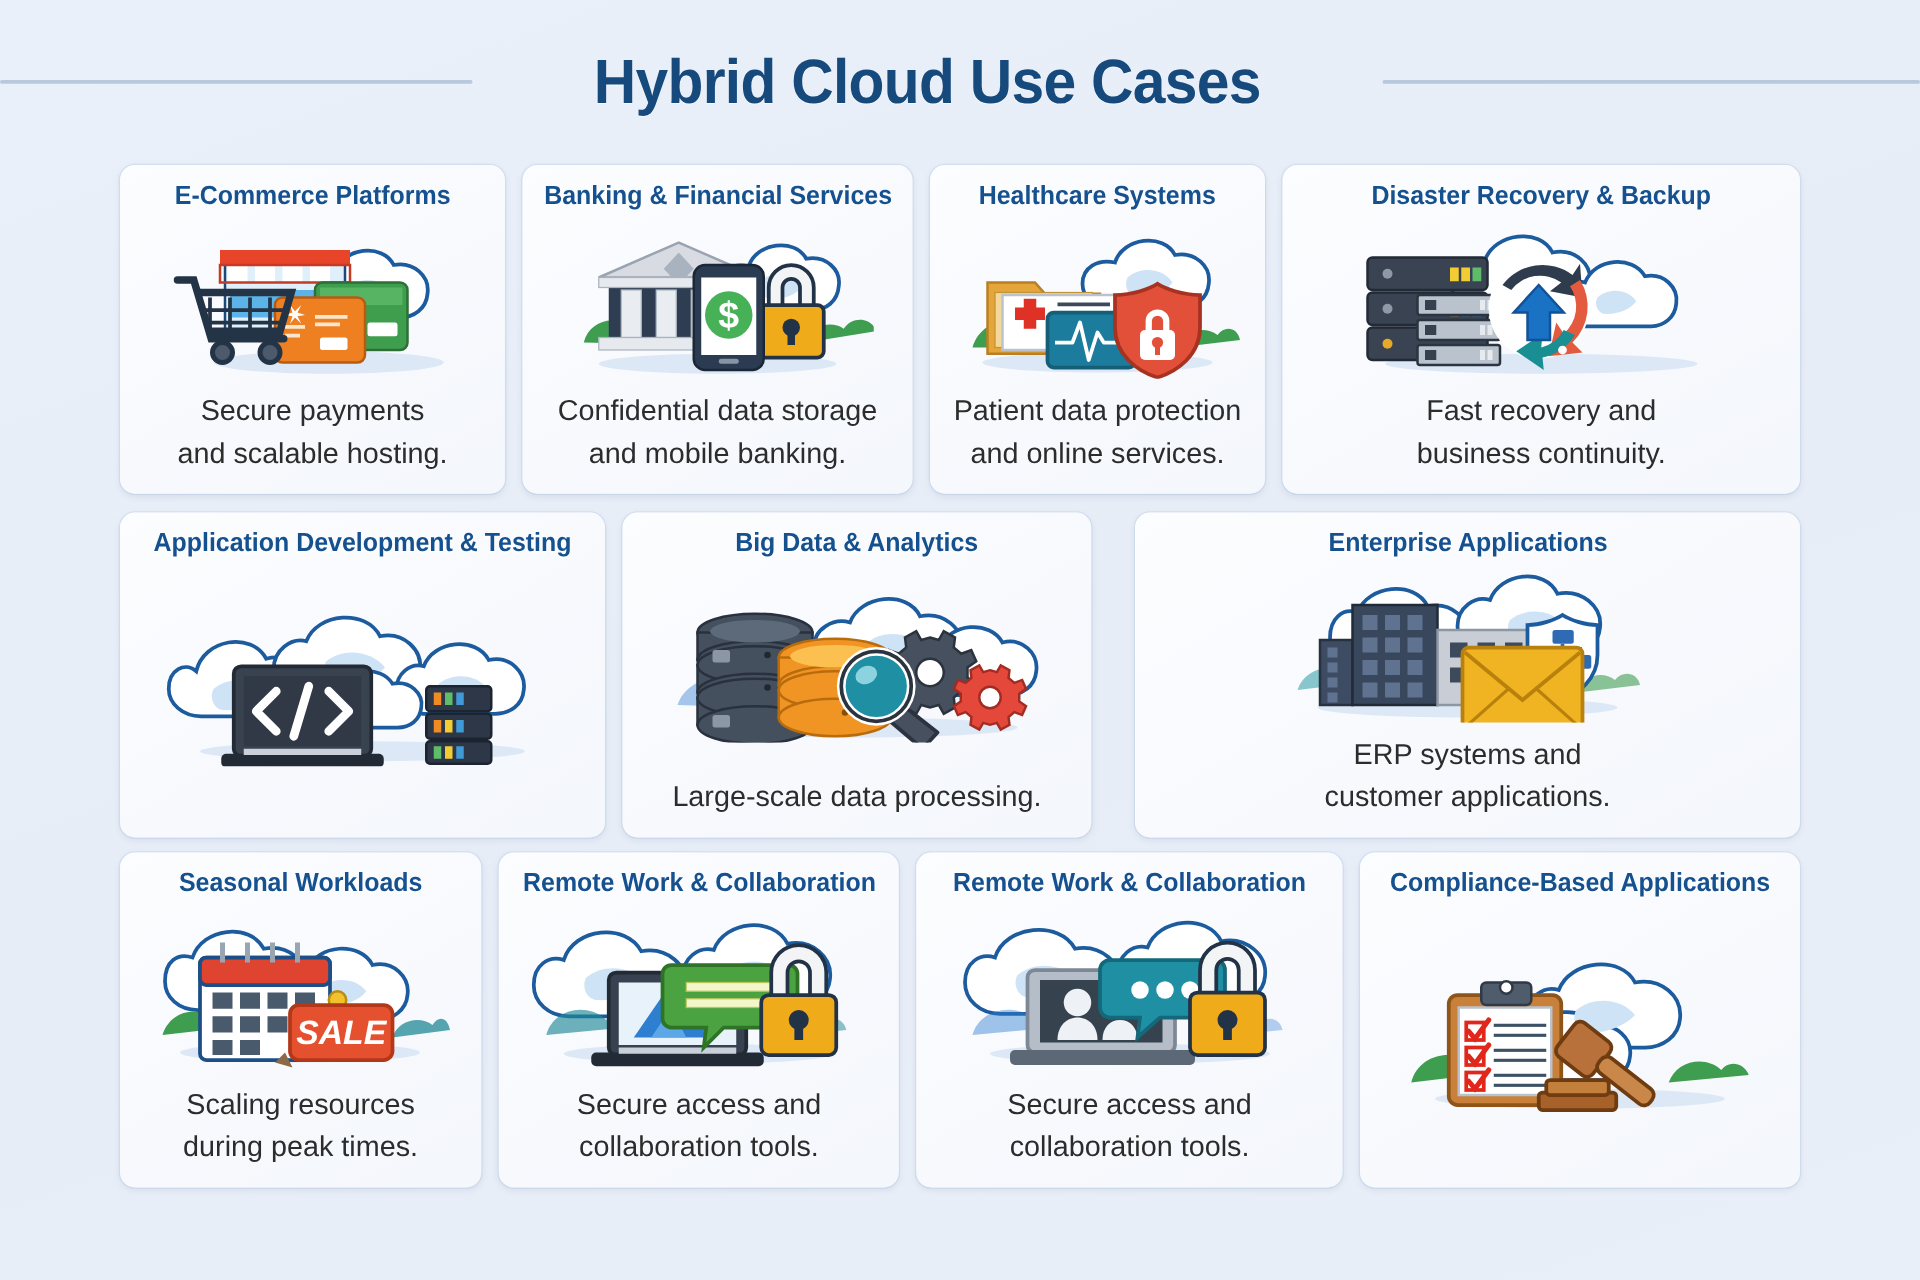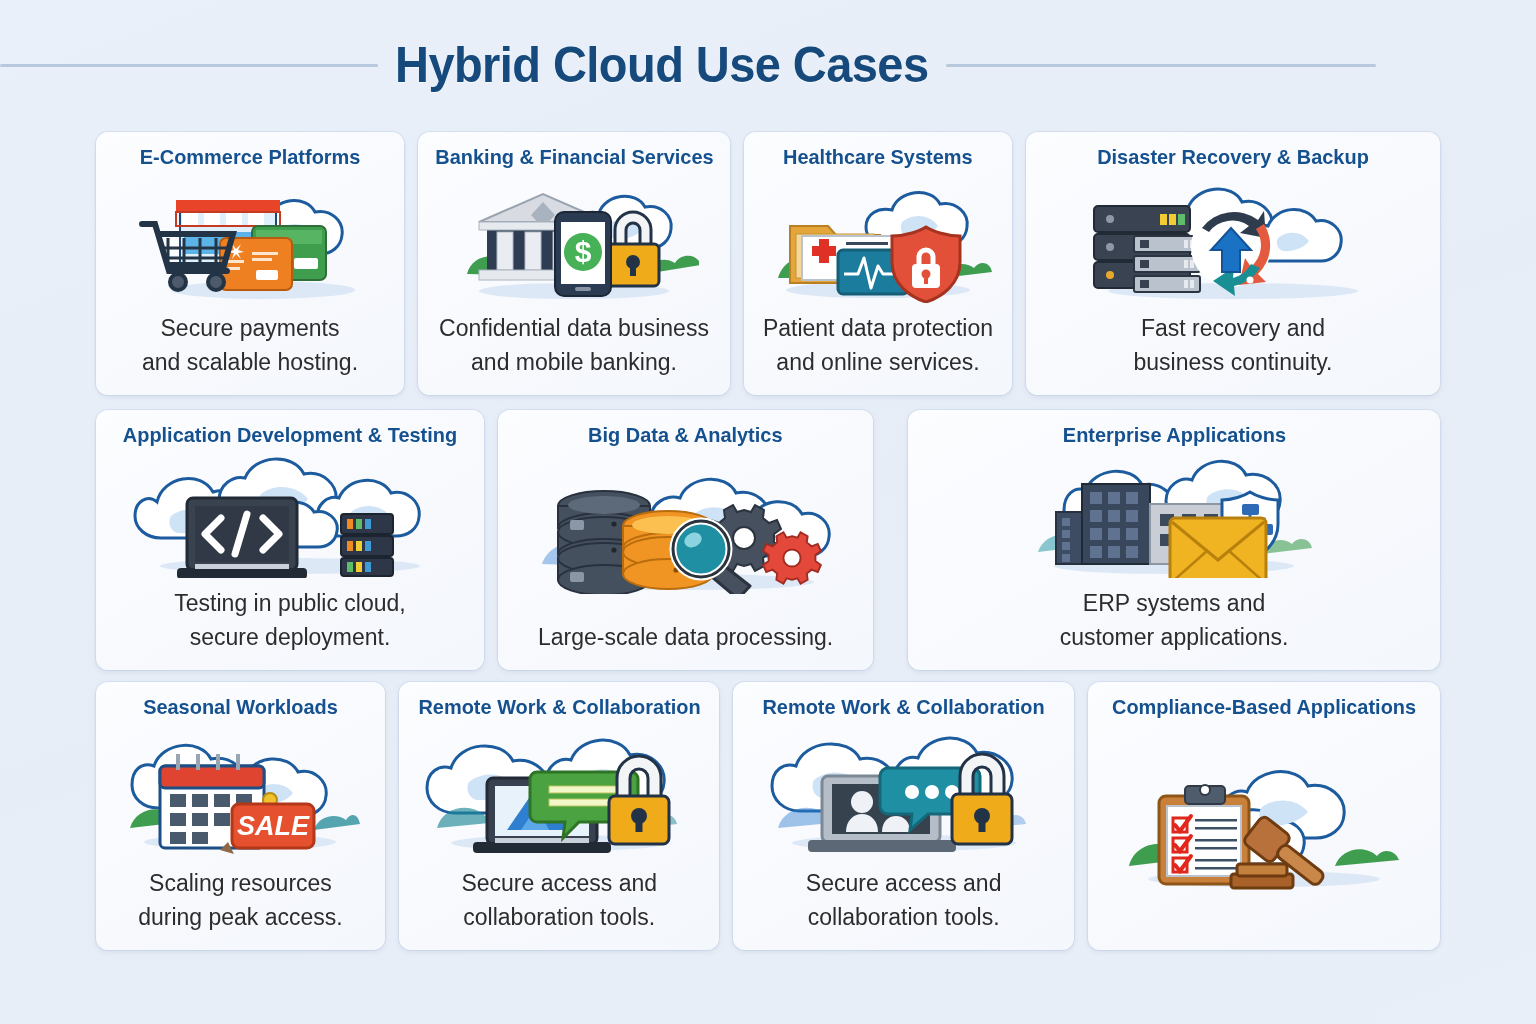--- a/index.html
+++ b/index.html
@@ -11,21 +11,21 @@
   }
   #page {
     position: relative;
     width: 1536px; height: 1024px;
     background: linear-gradient(160deg,#eaf0f9 0%,#e7edf7 50%,#e9eff8 100%);
   }
 
   
   .title-row {
     position: absolute; left: 0; top: 36px; width: 1536px;
-    display: flex; align-items: center; justify-content: flex-start; 
+    display: flex; align-items: center; justify-content: space-between; 
   }
   .title-rule { height: 3px; background: #b9c9dd; border-radius: 2px; }
   .title-rule.left  { width: 378px; }
   .title-rule.right { width: 430px; }
   .page-title {
     font-size: 50px; font-weight: 700; color: #174a7c;
     letter-spacing: -0.6px; white-space: nowrap;
     font-family: "Liberation Sans", sans-serif;
     text-shadow: 0 1px 0 rgba(255,255,255,.65);
     transform: scaleX(0.94); transform-origin: center;
@@ -162,21 +162,21 @@
           </g>
           <g>
             <rect x="106" y="34" width="56" height="84" rx="9" fill="#2b3c52" stroke="#1b2736" stroke-width="2"></rect>
             <rect x="112" y="44" width="44" height="62" fill="#fff"></rect>
             <rect x="126" y="109" width="16" height="4" rx="2" fill="#8894a4"></rect>
             <circle cx="134" cy="74" r="19" fill="#46b156"></circle>
             <text x="134" y="84" font-family="'Liberation Sans',sans-serif" font-size="30" font-weight="700" fill="#fff" text-anchor="middle">$</text>
           </g>
         </svg>
       </div>
-      <div class="card-desc">Confidential data business
+      <div class="card-desc">Confidential data storage
 and mobile banking.</div>
     </div>
 
     <div class="card c2">
       <div class="card-title">Healthcare Systems</div>
       <div class="art">
         <svg width="228" height="125" viewBox="0 0 228 125">
           <ellipse cx="114" cy="112" rx="92" ry="8" fill="#dce8f6"></ellipse>
           <g>
               <path d="M128 32c6-20 39-24 48-6 16-3 29 9 27 23 -1 12-11 19-22 19h-57c-13 0-22-8-22-19 0-13 12-20 26-17z" fill="#fff" stroke="#1c5b9e" stroke-width="3"></path>
@@ -316,22 +316,20 @@
             <rect x="62" y="42" width="110" height="72" rx="6" fill="#39424f" stroke="#222a36" stroke-width="3"></rect>
             <rect x="70" y="50" width="94" height="56" fill="#303945"></rect>
             <path d="M96 62L80 78l16 16" fill="none" stroke="#fff" stroke-width="7" stroke-linecap="round" stroke-linejoin="round"></path>
             <path d="M138 62l16 16-16 16" fill="none" stroke="#fff" stroke-width="7" stroke-linecap="round" stroke-linejoin="round"></path>
             <path d="M122 58l-12 40" stroke="#fff" stroke-width="7" stroke-linecap="round"></path>
             <rect x="52" y="112" width="130" height="11" rx="4" fill="#222a36"></rect>
             <rect x="70" y="108" width="94" height="5" fill="#c9d0d9"></rect>
           </g>
         </svg>
       </div>
-      <div class="card-desc">Testing in public cloud,
-secure deployment.</div>
     </div>
 
     <div class="card c1">
       <div class="card-title">Big Data &amp; Analytics</div>
       <div class="art">
         <svg width="320" height="122" viewBox="0 0 320 122">
           <ellipse cx="160" cy="110" rx="128" ry="8" fill="#dce8f6"></ellipse>
           <g>
             <path d="M154 26c8-22 46-26 56-5 19-4 35 10 33 26 -1 13-13 22-26 22h-66c-15 0-26-10-26-23 0-15 16-24 29-20z" fill="#fff" stroke="#1c5b9e" stroke-width="3"></path>
             <path d="M226 46c8-20 40-22 50-4 16-4 29 9 27 23 -1 12-11 19-23 19h-55c-13 0-22-8-22-19 0-13 12-22 23-19z" fill="#fff" stroke="#1c5b9e" stroke-width="3"></path>
@@ -496,21 +494,21 @@
           </g>
           <g>
             <path d="M108 112l-8 8 14 4z" fill="#8c6a49"></path>
             <circle cx="150" cy="70" r="7" fill="#f2c12e" stroke="#b88d12" stroke-width="2"></circle>
             <rect x="112" y="74" width="82" height="44" rx="7" fill="#e5512f" stroke="#b33819" stroke-width="3"></rect>
             <text x="153" y="105" font-family="'Liberation Sans',sans-serif" font-size="27" font-weight="700" font-style="italic" fill="#fff" text-anchor="middle">SALE</text>
           </g>
         </svg>
       </div>
       <div class="card-desc">Scaling resources
-during peak access.</div>
+during peak times.</div>
     </div>
 
     <div class="card c1">
       <div class="card-title">Remote Work &amp; Collaboration</div>
       <div class="art">
         <svg width="268" height="125" viewBox="0 0 268 125">
           <ellipse cx="134" cy="113" rx="108" ry="8" fill="#dce8f6"></ellipse>
           <g>
             <path d="M26 38c8-26 50-30 62-7 21-4 38 12 36 29 -1 14-14 23-28 23H30c-16 0-28-11-28-25 0-16 12-24 24-20z" fill="#fff" stroke="#1c5b9e" stroke-width="3"></path>
             <path d="M146 30c9-24 48-27 59-5 20-4 36 11 34 28 -1 13-13 22-27 22h-64c-16 0-27-10-27-23 0-16 13-25 25-22z" fill="#fff" stroke="#1c5b9e" stroke-width="3"></path>

